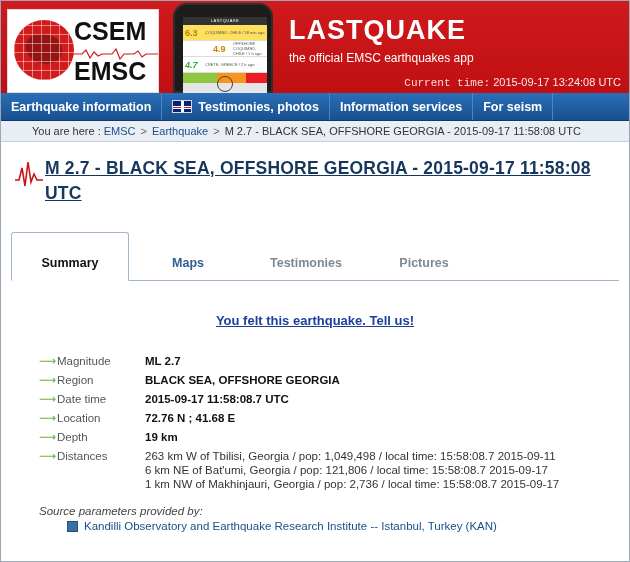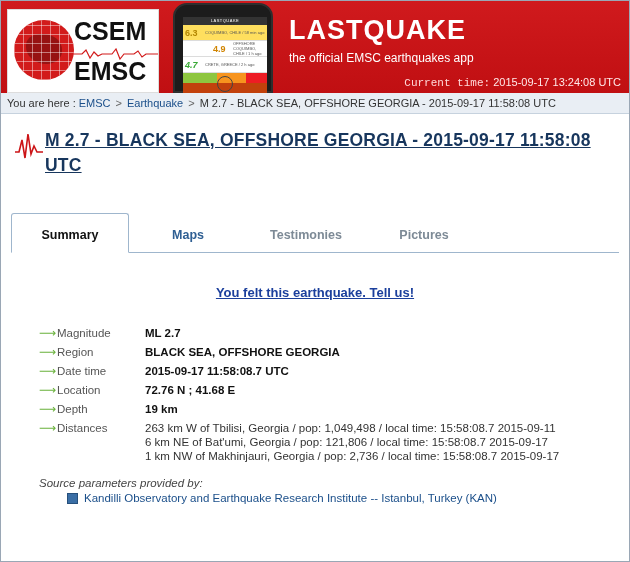--- a/index.html
+++ b/index.html
@@ -102,21 +102,21 @@
     width: 100px; height: 90px;
     background: #1c1c1c;
     border-radius: 14px 14px 0 0;
     border: 2px solid #2e2e2e;
     box-sizing: border-box;
   }
   .phone .screen {
     position: absolute;
     left: 8px; top: 12px;
     width: 84px; height: 78px;
-    background: #c2410c;
+    background: #e5e5e5;
     overflow: hidden;
     font-size: 5px;
     color: #333;
   }
   .phone .sbar {
     height: 8px; background: #333; color:#fff;
     font-size: 4px; text-align:center; line-height:8px;
     letter-spacing: .5px;
   }
   .phone .row {
@@ -226,21 +226,21 @@
   .breadcrumb {
     height: 20px;
     background: #e9eef4;
     border-bottom: 1px solid #c6d2de;
     font-size: 11px;
     color: #333;
     display: flex;
     align-items: center;
     padding: 0 6px;
   }
-  .breadcrumb .you { color: #333; }
+  .breadcrumb .you { color: #333; margin-left: 25px; }
   .breadcrumb a {
     color: #1b4f8a;
     text-decoration: none;
     margin: 0 3px;
   }
   .breadcrumb .sep { color: #666; margin: 0 2px; }
   .breadcrumb .cur { color: #333; margin-left: 3px; }
 
   
   .title-wrap {
@@ -271,21 +271,21 @@
     align-items: flex-end;
     height: 46px;
     margin: 22px 10px 0 10px;
     border-bottom: 1px solid #9fb6cd;
   }
   .tab {
     min-width: 118px;
     text-align: center;
     font-size: 12.5px;
     font-weight: bold;
-    padding: 14px 16px 10px 16px;
+    padding: 23px 16px 10px 16px;
     color: #7d8a96;
     cursor: pointer;
     box-sizing: border-box;
   }
   .tab.active {
     color: #111;
     background: #ffffff;
     border: 1px solid #9fb6cd;
     border-bottom: 1px solid #ffffff;
     margin-bottom: -1px;
@@ -418,20 +418,38 @@
       <div class="title">LASTQUAKE</div>
       <div class="sub">the official EMSC earthquakes app</div>
     </div>
 
     <div class="current-time">
       <span class="lbl">Current time:</span>
       <span>2015-09-17 13:24:08 UTC</span>
     </div>
   </div>
 
+  <div class="nav">
+    <div class="item">
+      <span>Earthquake information</span>
+    </div>
+    <div class="item">
+      <span class="flag">
+          <span class="d1"></span>
+          <span class="d2"></span>
+        </span>
+      <span>Testimonies, photos</span>
+    </div>
+    <div class="item">
+      <span>Information services</span>
+    </div>
+    <div class="item">
+      <span>For seism</span>
+    </div>
+  </div>
 
   <div class="breadcrumb">
     <span class="you">You are here :</span>
     <a href="#">EMSC</a>
     <span class="sep">&gt;</span>
     <a href="#">Earthquake</a>
     <span class="sep">&gt;</span>
     <span class="cur">M 2.7 - BLACK SEA, OFFSHORE GEORGIA - 2015-09-17 11:58:08 UTC</span>
   </div>
 

